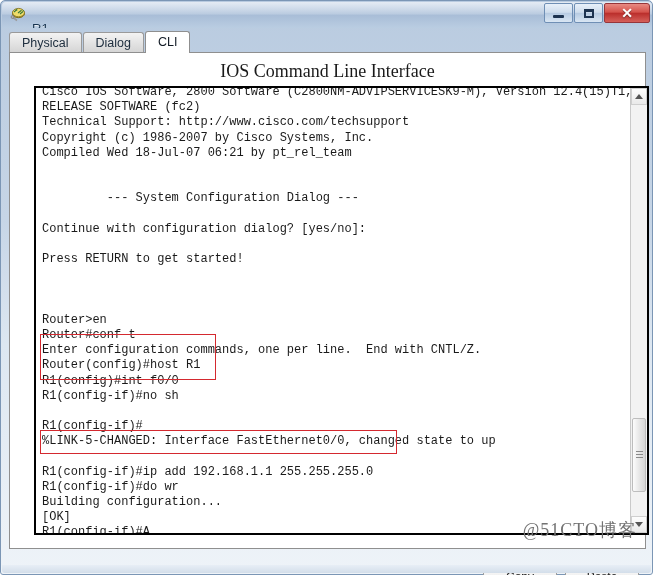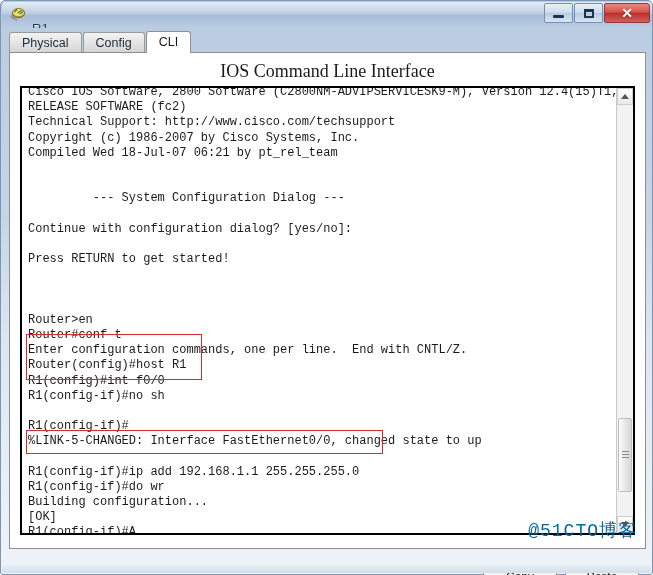--- a/index.html
+++ b/index.html
@@ -163,21 +163,21 @@
     width: 100%;
     text-align: center;
     font-family: "Liberation Serif", serif;
     font-size: 18px;
     color: #1a1a1a;
   }
 
   
   #terminal-wrap {
     position: absolute;
-    left: 10px; top: 33px;
+    left: 24px; top: 33px;
     width: 615px;
     height: 449px;
     border: 2px solid #000000;
     box-sizing: border-box;
     background: #ffffff;
     overflow: hidden;
   }
   #terminal-text {
     position: absolute;
     left: 6px;
@@ -270,23 +270,23 @@
     box-sizing: border-box;
   }
   #btn-copy  { left: 473px; top: 513px; width: 74px; }
   #btn-paste { left: 555px; top: 513px; width: 74px; }
 
   
   #watermark {
     position: absolute;
     right: 8px;
     bottom: 6px;
-    font-family: Liberation Mono, monospace;
+    font-family: Liberation Serif, serif;
     font-size: 18px;
-    color: #0369a1;
+    color: #737373;
     letter-spacing: 1px;
     white-space: nowrap;
   }
   
   #window-bottom-bevel {
     position: absolute;
     left: 1px; right: 1px; bottom: 1px;
     height: 8px;
     background: linear-gradient(180deg,#e7eef6,#d3deea);
     border-radius: 0 0 3px 3px;
@@ -327,21 +327,21 @@
       </div>
       <div class="winbtn close">
         <span class="glyph">✕</span>
       </div>
     </div>
   </div>
 
   <div id="tab-strip">
     <div class="tabs-row">
       <div class="tab">Physical</div>
-      <div class="tab">Config</div>
+      <div class="tab">Dialog</div>
       <div class="tab active">CLI</div>
     </div>
   </div>
 
   <div id="tab-panel">
 
     <div id="panel-heading">IOS Command Line Interface</div>
 
     <div id="terminal-wrap">
       <div id="terminal-text"><span class="ln">Cisco IOS Software, 2800 Software (C2800NM-ADVIPSERVICESK9-M), Version 12.4(15)T1,</span><span class="ln">RELEASE SOFTWARE (fc2)</span><span class="ln">Technical Support: http://www.cisco.com/techsupport</span><span class="ln">Copyright (c) 1986-2007 by Cisco Systems, Inc.</span><span class="ln">Compiled Wed 18-Jul-07 06:21 by pt_rel_team</span><span class="ln"></span><span class="ln"></span><span class="ln">         --- System Configuration Dialog ---</span><span class="ln"></span><span class="ln">Continue with configuration dialog? [yes/no]:</span><span class="ln"></span><span class="ln">Press RETURN to get started!</span><span class="ln"></span><span class="ln"></span><span class="ln"></span><span class="ln">Router&gt;en</span><span class="ln">Router#conf t</span><span class="ln">Enter configuration commands, one per line.  End with CNTL/Z.</span><span class="ln">Router(config)#host R1</span><span class="ln">R1(config)#int f0/0</span><span class="ln">R1(config-if)#no sh</span><span class="ln"></span><span class="ln">R1(config-if)#</span><span class="ln">%LINK-5-CHANGED: Interface FastEthernet0/0, changed state to up</span><span class="ln"></span><span class="ln">R1(config-if)#ip add 192.168.1.1 255.255.255.0</span><span class="ln">R1(config-if)#do wr</span><span class="ln">Building configuration...</span><span class="ln">[OK]</span><span class="ln">R1(config-if)#A</span></div>

